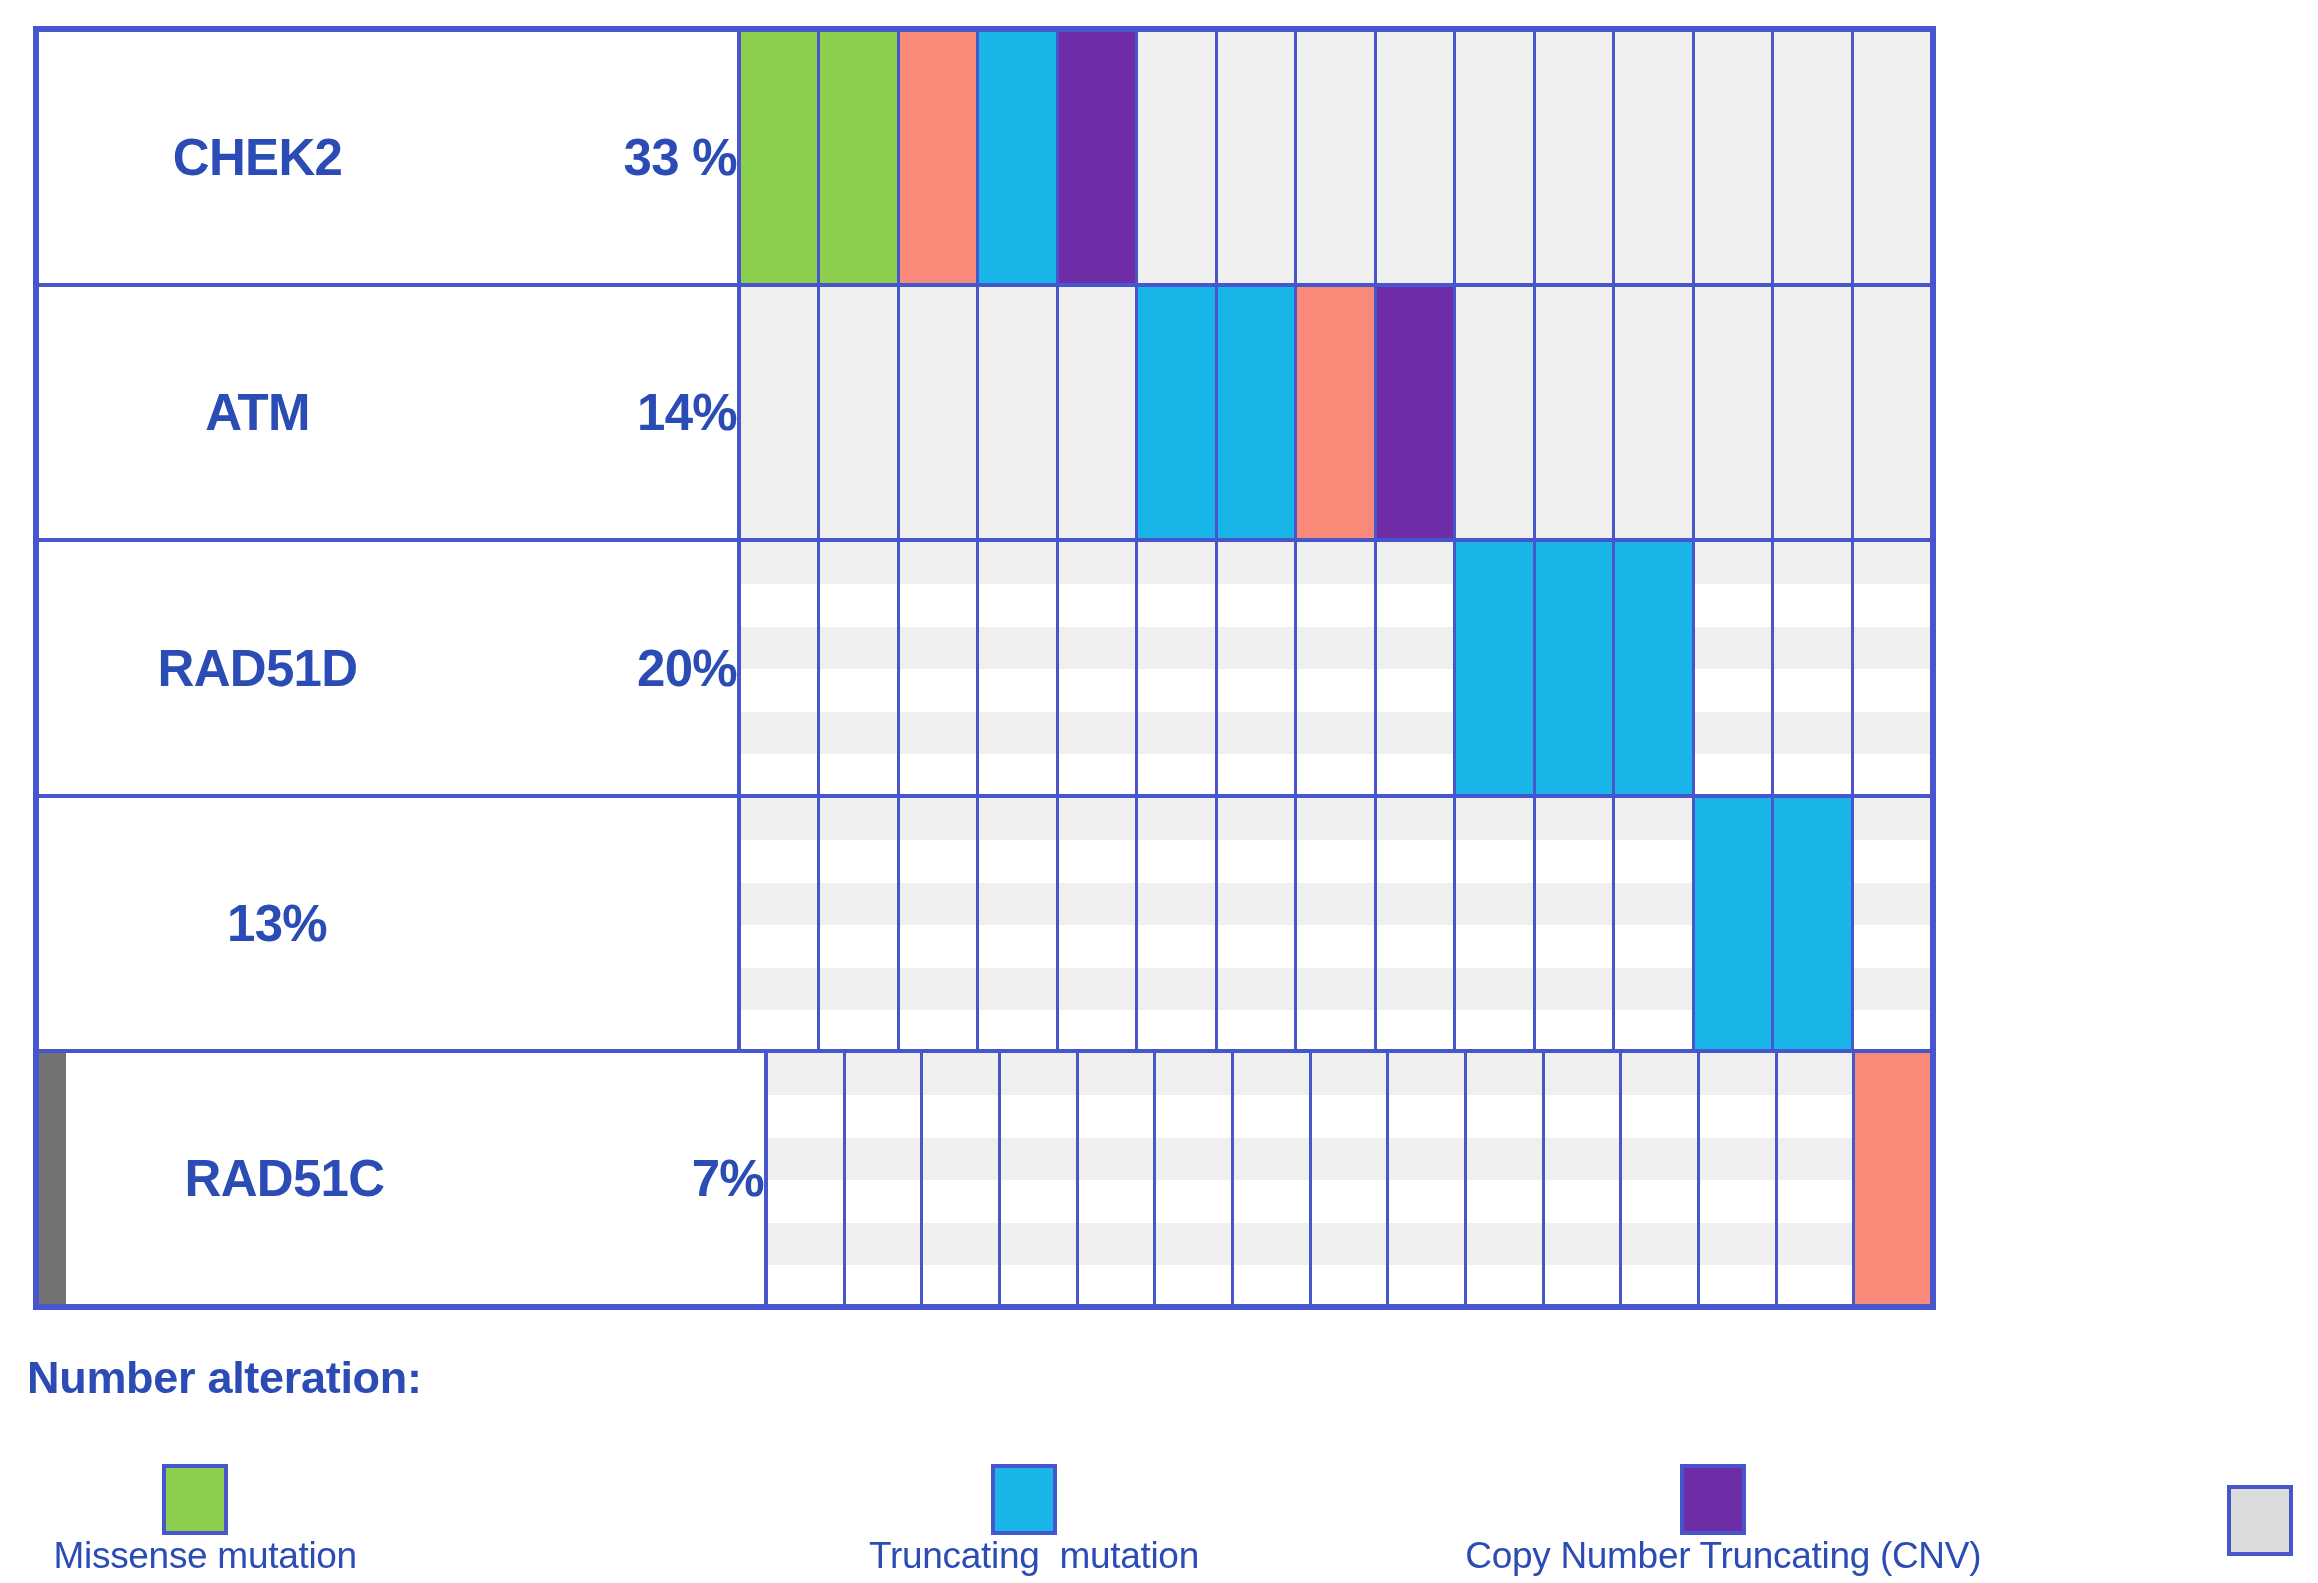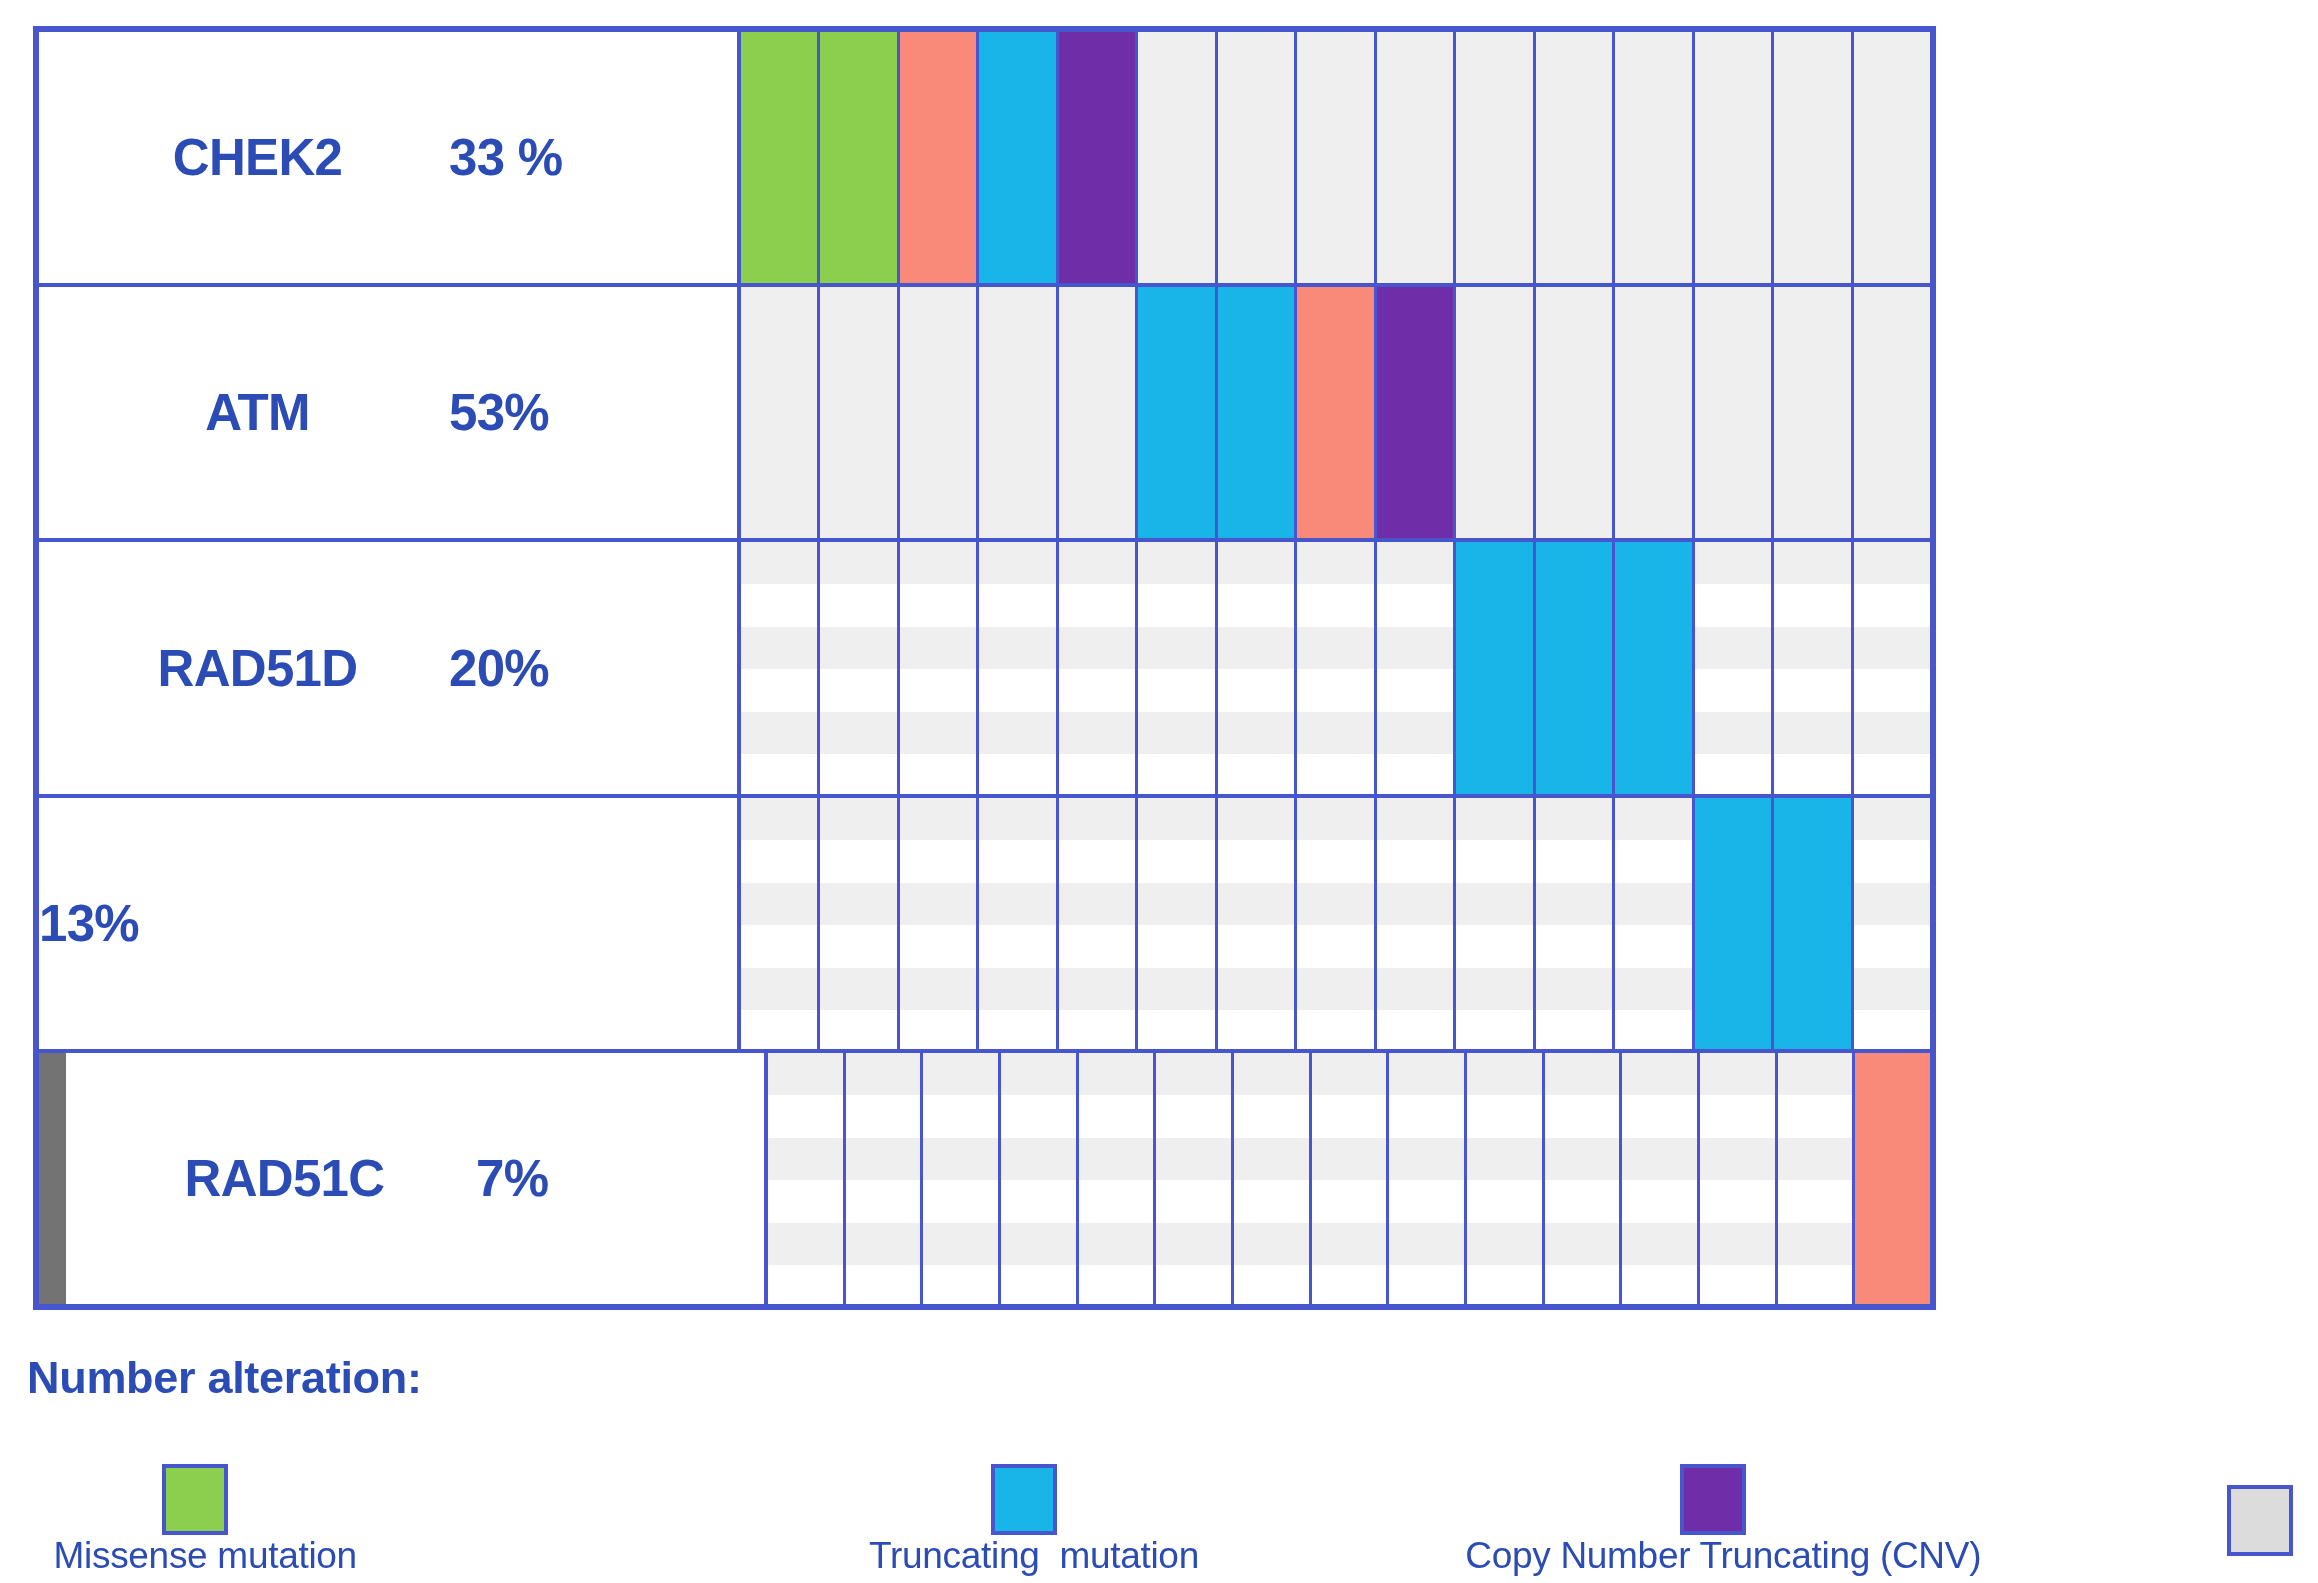--- a/index.html
+++ b/index.html
@@ -64,21 +64,21 @@
     flex: 1 1 auto;
     text-align: center;
     color: #2B4BB5;
     font-weight: bold;
     font-size: 51px;
     letter-spacing: -0.7px;
     padding-left: 27px;
   }
   .gene-pct {
     flex: 0 0 288px;
-    text-align: left;
+    text-align: right;
     color: #2B4BB5;
     font-weight: bold;
     font-size: 51px;
     letter-spacing: -0.7px;
   }
 
   
   .track {
     flex: 1 1 auto;
     display: flex;
@@ -174,21 +174,21 @@
           <div class="cell" style="background: rgb(239, 239, 239);"></div>
           <div class="cell" style="background: rgb(239, 239, 239);"></div>
           <div class="cell" style="background: rgb(239, 239, 239);"></div>
           <div class="cell" style="background: rgb(239, 239, 239);"></div>
           <div class="cell" style="background: rgb(239, 239, 239);"></div>
         </div>
       </div>
       <div class="gene-row">
         <div class="row-label">
           <div class="gene-name">ATM</div>
-          <div class="gene-pct">53%</div>
+          <div class="gene-pct">14%</div>
         </div>
         <div class="track" style="z-index: 2;">
           <div class="cell" style="background: rgb(239, 239, 239);"></div>
           <div class="cell" style="background: rgb(239, 239, 239);"></div>
           <div class="cell" style="background: rgb(239, 239, 239);"></div>
           <div class="cell" style="background: rgb(239, 239, 239);"></div>
           <div class="cell" style="background: rgb(239, 239, 239);"></div>
           <div class="cell" style="background: rgb(25, 181, 232);"></div>
           <div class="cell" style="background: rgb(25, 181, 232);"></div>
           <div class="cell" style="background: rgb(249, 137, 120);"></div>

